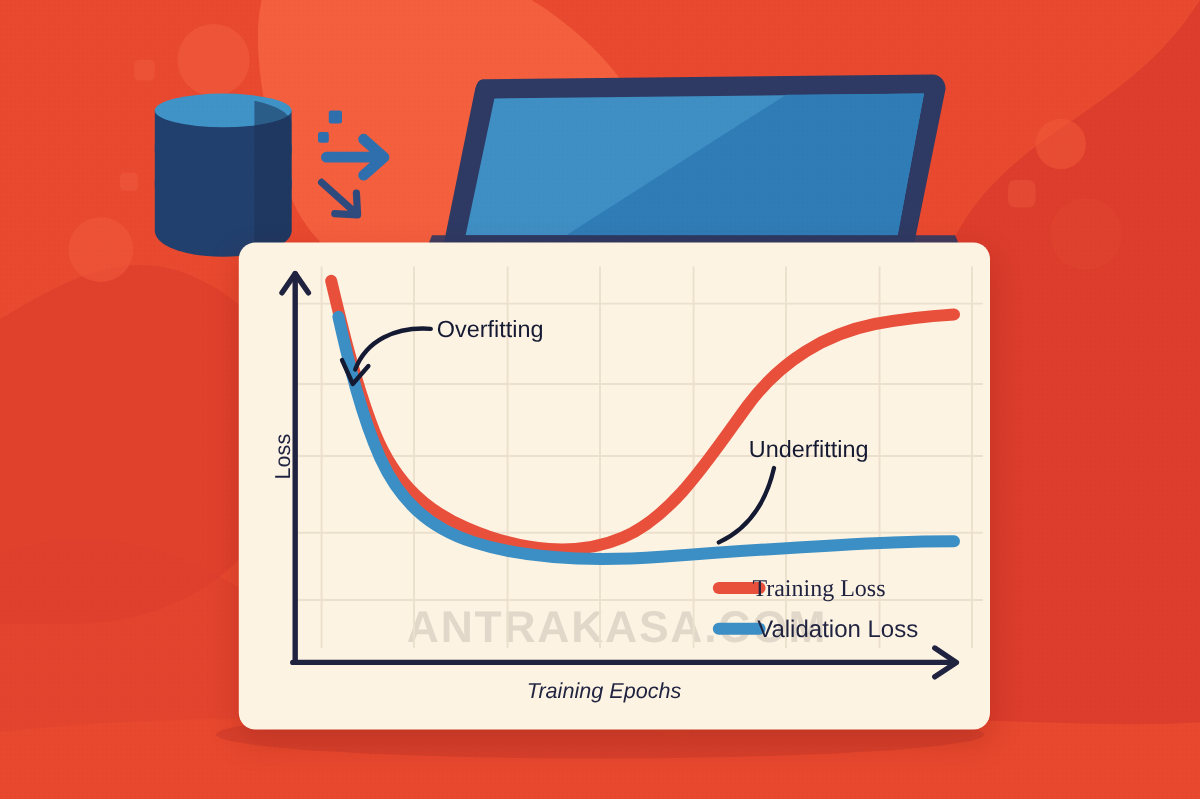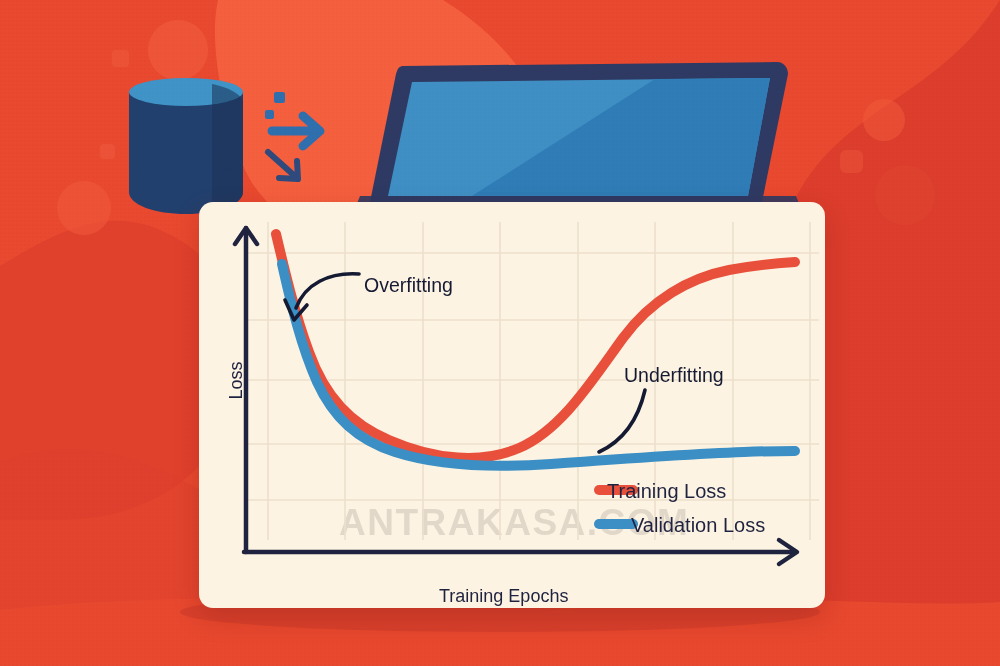--- a/index.html
+++ b/index.html
@@ -38,38 +38,38 @@
     font-size:18px;
     font-weight:500;
     white-space:nowrap;
   }
   #ylabel{
     left:-8px;top:168px;
     width:90px;text-align:center;
     transform:rotate(-90deg);
     transform-origin:center center;
   }
-  #xlabel{ left:240px; top:384px; }
+  #xlabel{ left:240px; top:364px;font-style:italic; }
   .anno{
     position:absolute;
     color:#151a33;
     font-size:19.5px;
     font-weight:500;
     white-space:nowrap;
   }
-  #anno-over{ left:165px; top:72px; }
+  #anno-over{ left:165px; top:62px; }
   #anno-under{ left:425px; top:162px; }
   .legend-text{
     position:absolute;
     color:#1f2340;
     font-size:20px;
     font-weight:500;
     white-space:nowrap;
   }
-  #lg-train{ left:408px; top:278px; }
+  #lg-train{ left:428px; top:278px;font-family:Liberation Serif, serif; }
   #lg-valid{ left:432px; top:312px;text-align:center; }
 </style>
 </head>
 <body>
 
 <div id="stage">
 
   <svg id="bg" viewBox="0 0 1000 666">
     <defs>
       <pattern id="dots" width="4" height="4" patternUnits="userSpaceOnUse">

